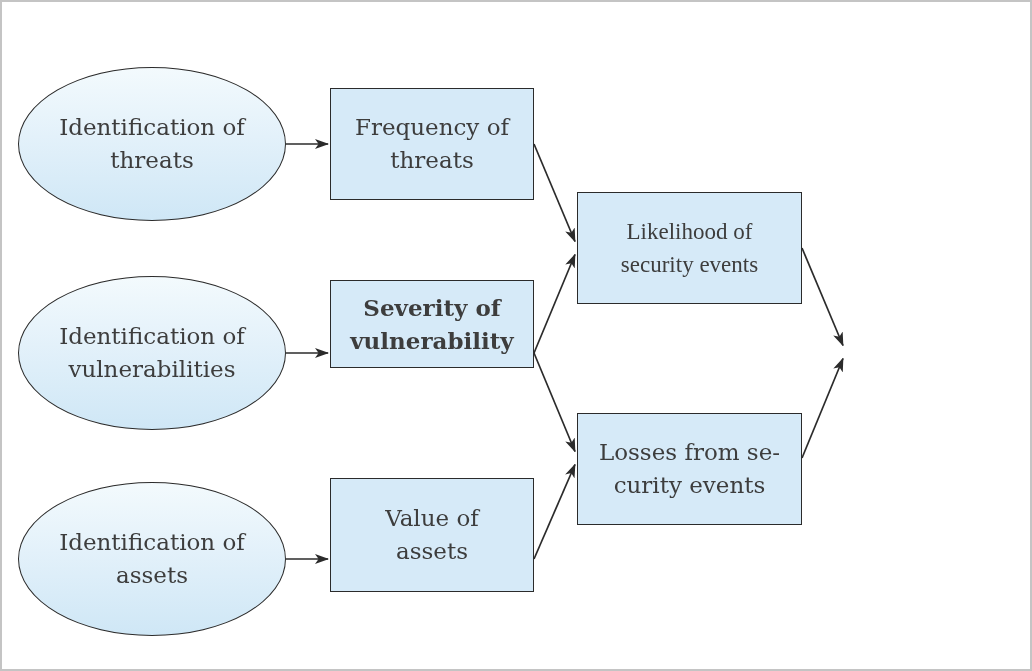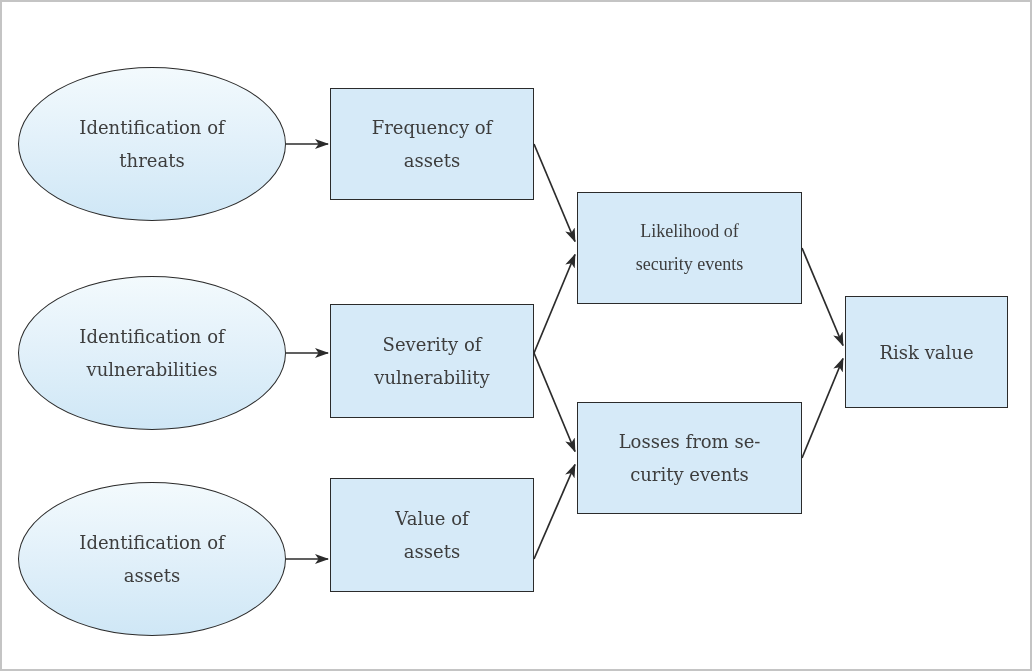--- a/index.html
+++ b/index.html
@@ -27,44 +27,44 @@
   }
 
   .node {
     position: absolute;
     box-sizing: border-box;
     display: flex;
     align-items: center;
     justify-content: center;
     text-align: center;
     color: #3d3d3d;
-    font-size: 18px;
+    font-size: 23px;
     line-height: 33px;
   }
   .node .label { white-space: pre-line; }
 
   .node.rect {
     background: #d6eaf8;
     border: 1.8px solid #2b2b2b;
   }
   .node.ellipse {
     background: linear-gradient(180deg, #f3fafd 0%, #e3f1fa 45%, #cfe7f6 100%);
     border: 1.7px solid #2b2b2b;
     border-radius: 50%;
   }
 
   
   #n-id-threats         { left: 16px;  top: 65px;  width: 268px; height: 154px; }
   #n-id-vulnerabilities { left: 16px;  top: 274px; width: 268px; height: 154px; }
   #n-id-assets          { left: 16px;  top: 480px; width: 268px; height: 154px; }
   #n-frequency          { left: 328px; top: 86px;  width: 204px; height: 112px; }
-  #n-severity           { left: 328px; top: 302px; width: 204px; height: 114px; }
+  #n-severity           { left: 328px; top: 278px; width: 204px; height: 88px; font-weight: bold; }
   #n-value              { left: 328px; top: 476px; width: 204px; height: 114px; }
   #n-likelihood         { left: 575px; top: 190px; width: 225px; height: 112px; font-family: Liberation Serif, serif; }
-  #n-losses             { left: 575px; top: 400px; width: 225px; height: 112px; }
+  #n-losses             { left: 575px; top: 411px; width: 225px; height: 112px; }
   #n-risk               { left: 843px; top: 294px; width: 163px; height: 112px; }
 </style>
 </head>
 <body>
 
 <div class="canvas">
 
   <svg id="edge-layer" viewBox="0 0 1028 667" xmlns="http://www.w3.org/2000/svg">
     <defs>
       <marker id="arrowhead" viewBox="0 0 14 12" refX="13" refY="6" markerWidth="14" markerHeight="12" markerUnits="userSpaceOnUse" orient="auto">
@@ -92,21 +92,21 @@
 vulnerabilities</span>
   </div>
 
   <div class="node ellipse" id="n-id-assets">
     <span class="label">Identification of
 assets</span>
   </div>
 
   <div class="node rect" id="n-frequency">
     <span class="label">Frequency of
-assets</span>
+threats</span>
   </div>
 
   <div class="node rect" id="n-severity">
     <span class="label">Severity of
 vulnerability</span>
   </div>
 
   <div class="node rect" id="n-value">
     <span class="label">Value of
 assets</span>
@@ -115,17 +115,14 @@
   <div class="node rect" id="n-likelihood">
     <span class="label">Likelihood of
 security events</span>
   </div>
 
   <div class="node rect" id="n-losses">
     <span class="label">Losses from se-
 curity events</span>
   </div>
 
-  <div class="node rect" id="n-risk">
-    <span class="label">Risk value</span>
-  </div>
 
 </div>
 
 </body></html>

